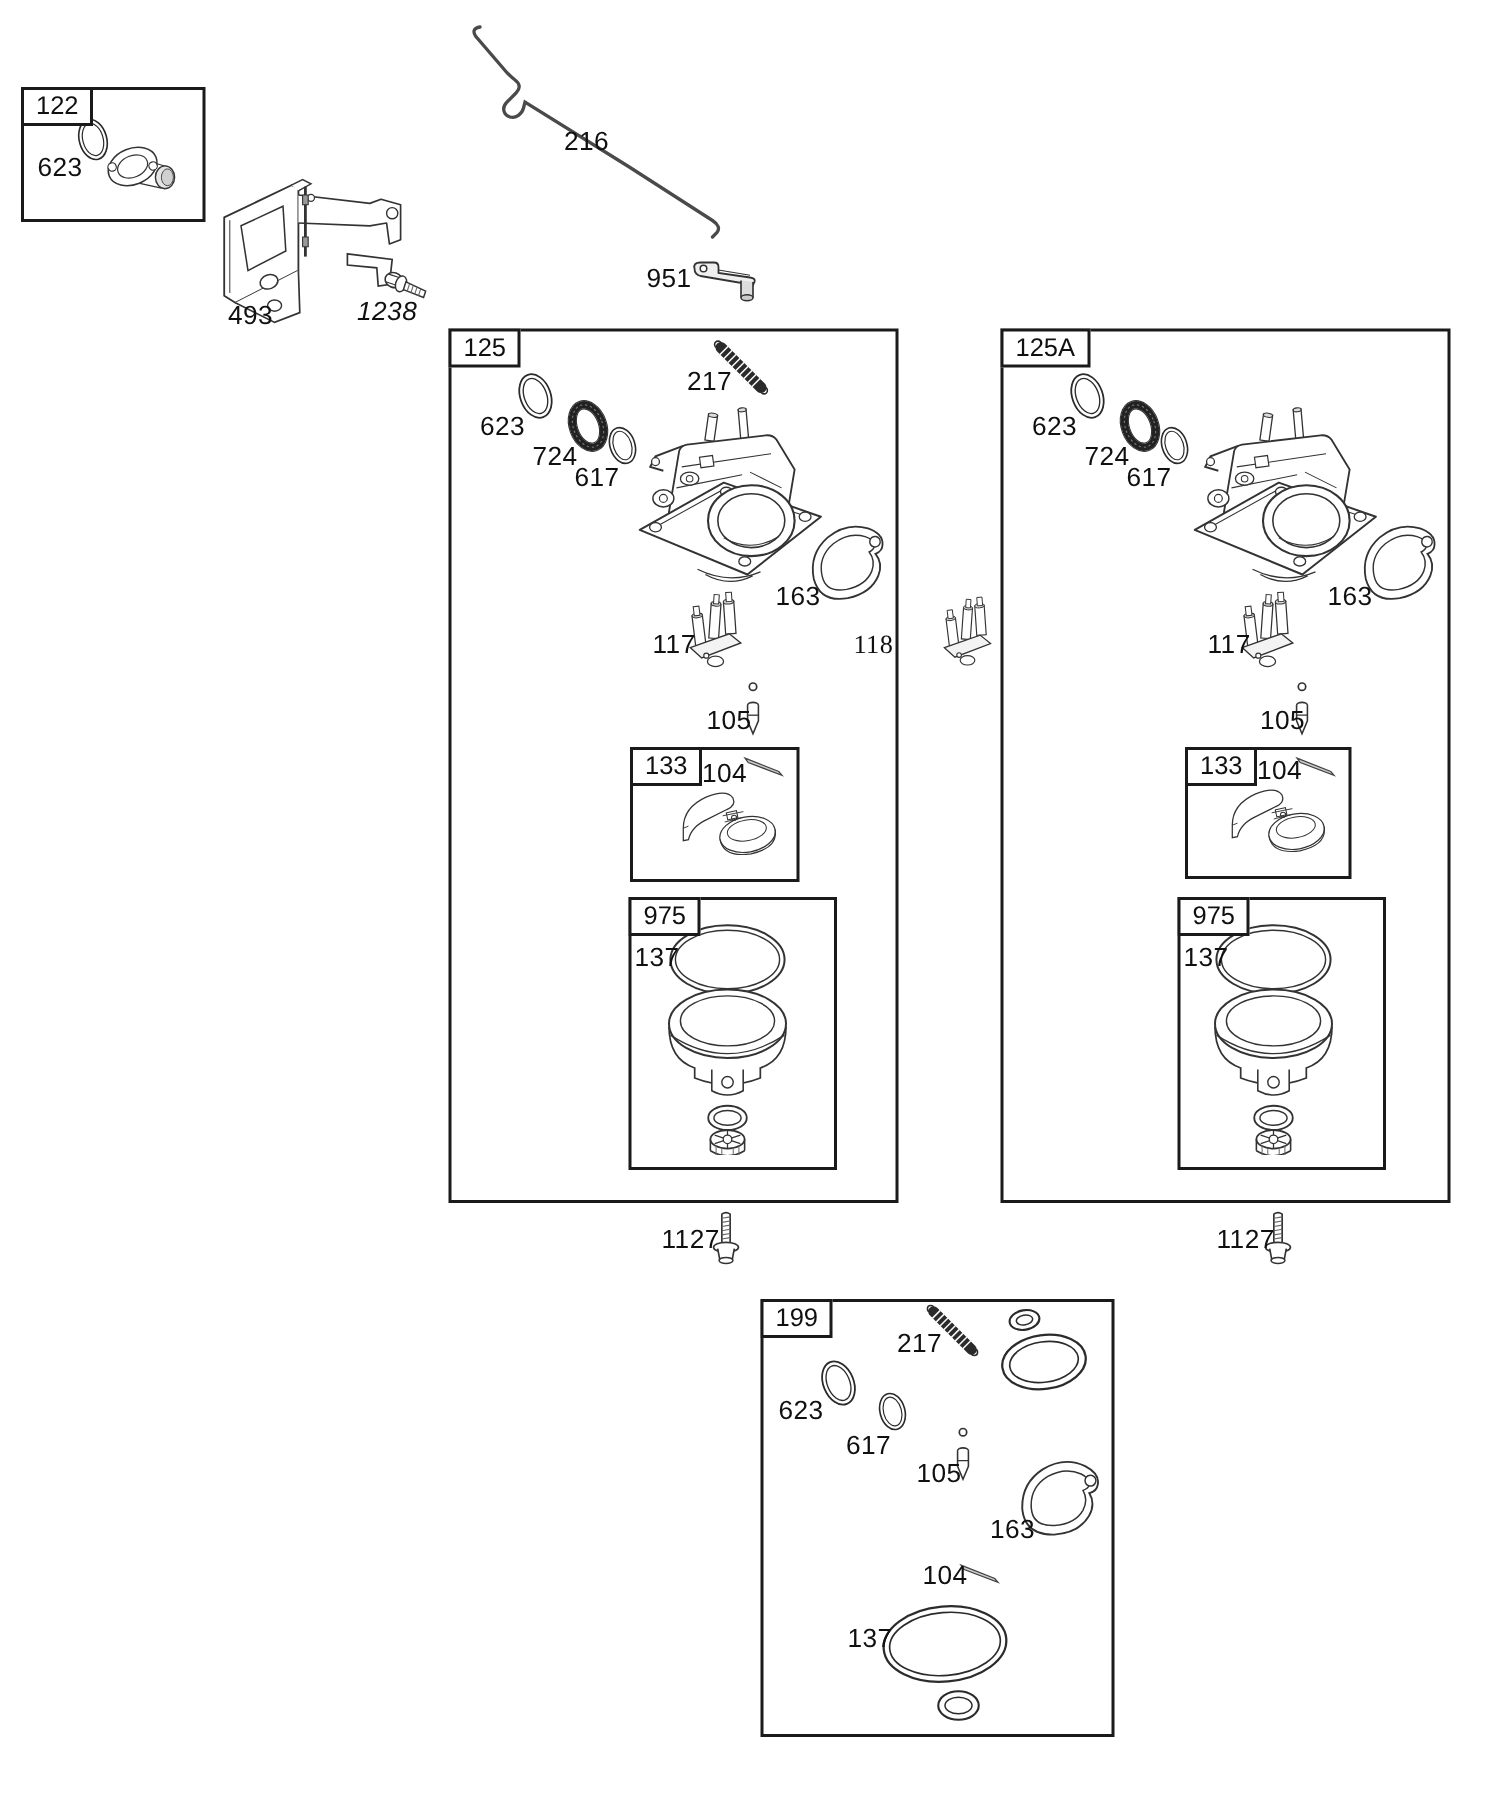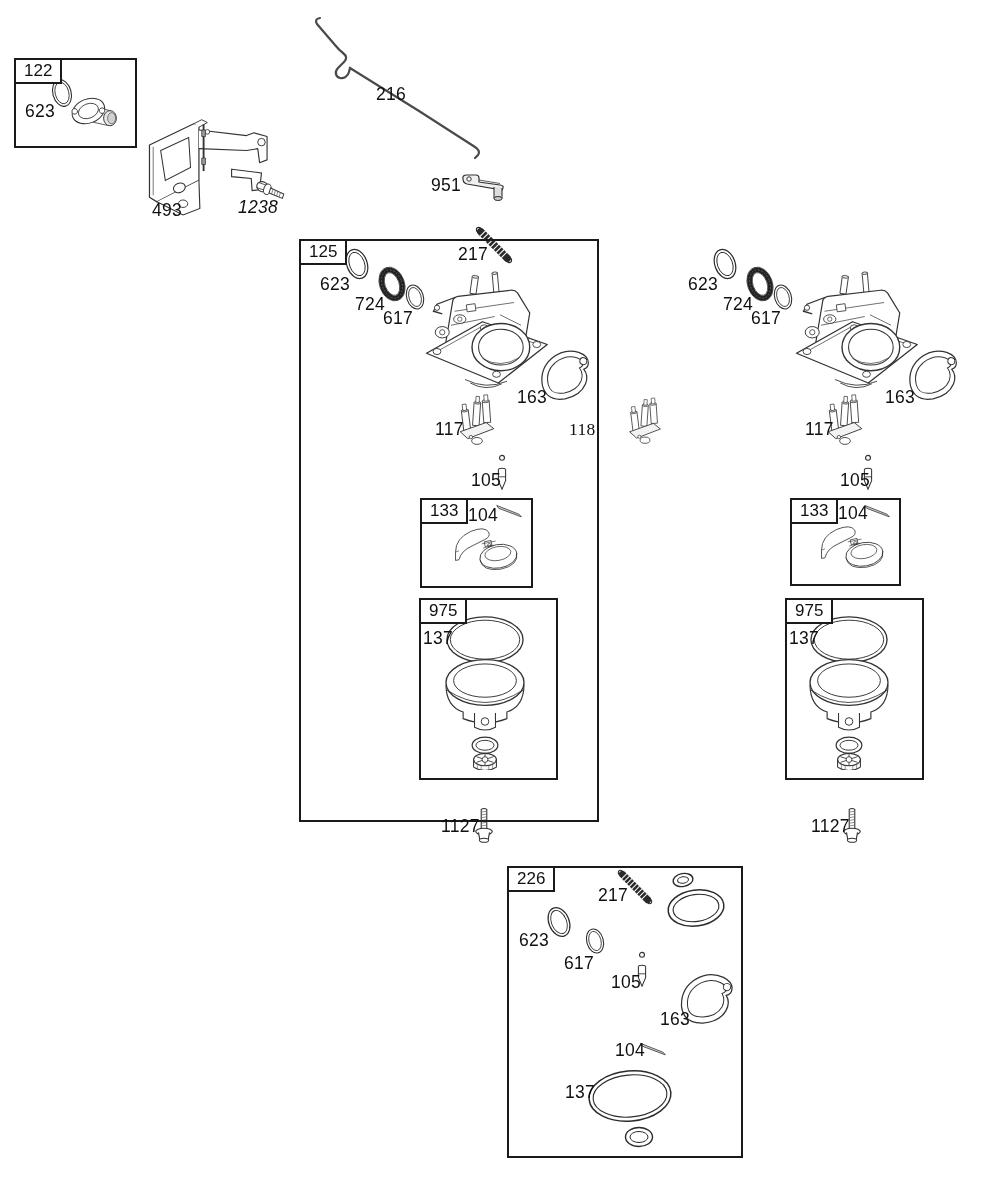--- a/index.html
+++ b/index.html
@@ -261,37 +261,40 @@
   </g>
   <g>
     <ellipse cx="639" cy="1137" rx="13.5" ry="9.5" fill="none" stroke="#2b2b2b" stroke-width="1.4"></ellipse>
     <ellipse cx="639" cy="1137" rx="9" ry="5.5" fill="none" stroke="#2b2b2b" stroke-width="1"></ellipse>
   </g>
 </svg>
 
 <div class="gbox" style="left:14px;top:58px;width:119px;height:86px;">
   <div class="gtab">122</div>
 </div>
-<div class="gbox" style="left:299px;top:219px;width:296px;height:579px;margin-top:20px;">
+<div class="gbox" style="left:299px;top:219px;width:296px;height:579px;">
   <div class="gtab">125</div>
+</div>
+<div class="gbox" style="left:667px;top:219px;width:296px;height:579px;">
+  <div class="gtab">125A</div>
 </div>
 <div class="gbox" style="left:420px;top:498px;width:109px;height:86px;">
   <div class="gtab">133</div>
 </div>
 <div class="gbox" style="left:419px;top:598px;width:135px;height:178px;">
   <div class="gtab">975</div>
 </div>
 <div class="gbox" style="left:790px;top:498px;width:107px;height:84px;">
   <div class="gtab">133</div>
 </div>
 <div class="gbox" style="left:785px;top:598px;width:135px;height:178px;">
   <div class="gtab">975</div>
 </div>
 <div class="gbox" style="left:507px;top:866px;width:232px;height:288px;">
-  <div class="gtab">226</div>
+  <div class="gtab">199</div>
 </div>
 
 <div class="callout" style="left:25px;top:101px;">623</div>
 <div class="callout" style="left:152px;top:200px;">493</div>
 <div class="callout" style="left:238px;top:197px;font-style:italic;">1238</div>
 <div class="callout" style="left:376px;top:84px;">216</div>
 <div class="callout" style="left:431px;top:175px;text-align:center;">951</div>
 
 <div class="callout" style="left:458px;top:244px;">217</div>
 <div class="callout" style="left:320px;top:274px;">623</div>

